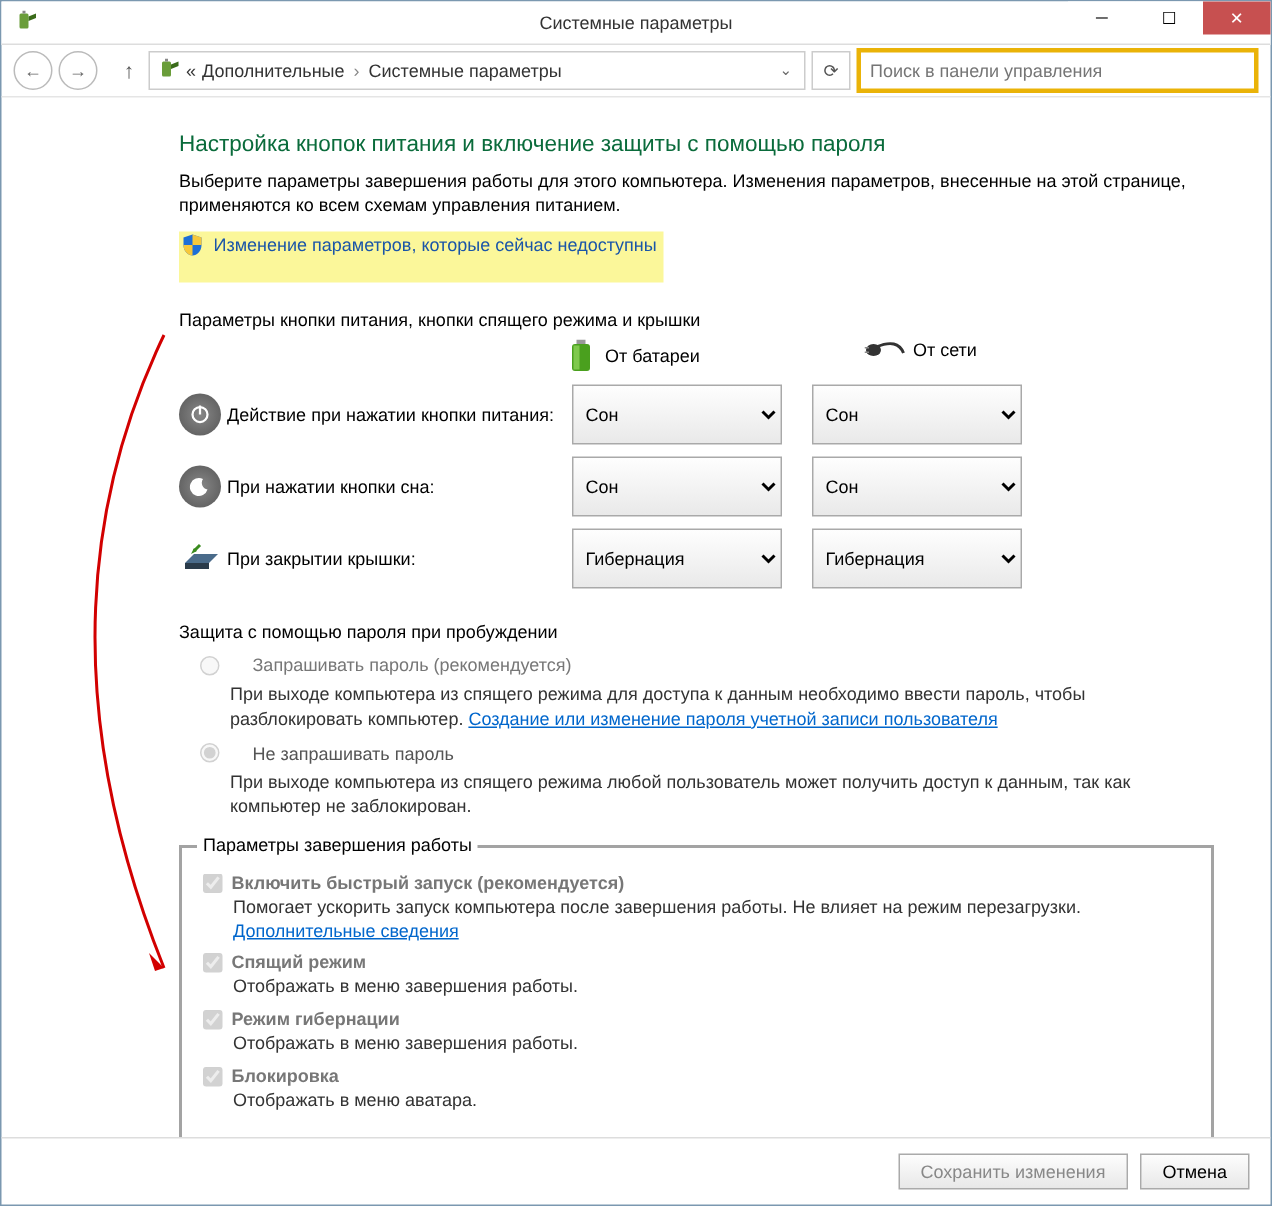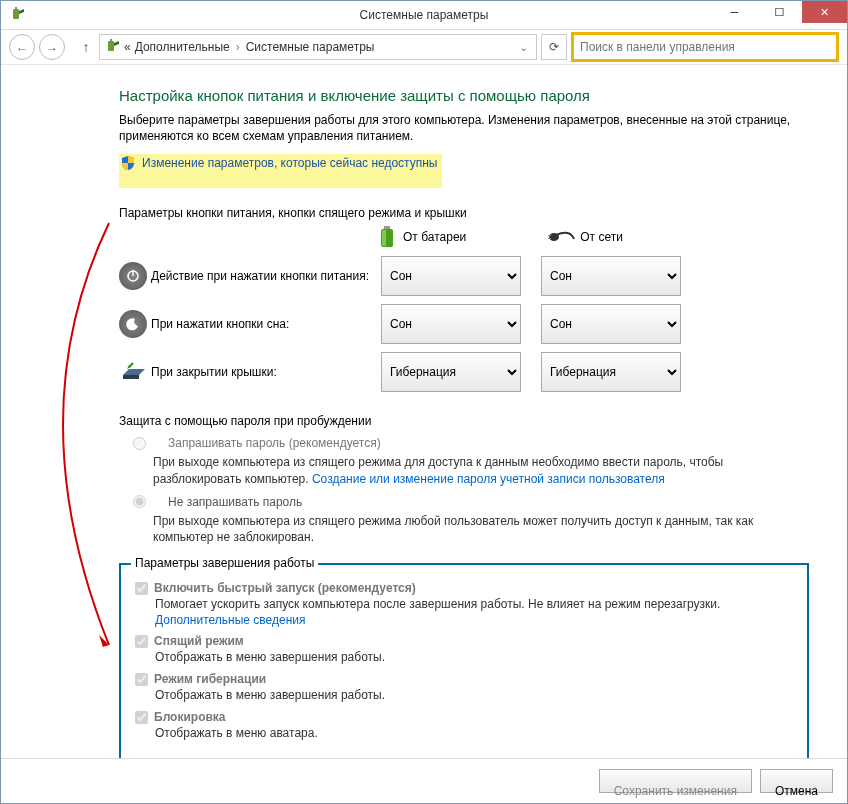--- a/index.html
+++ b/index.html
@@ -18,36 +18,36 @@
 .addrbar .dd{margin-left:auto;color:#666;font-size:10px;padding:0 4px}
 .refresh{width:24px;height:24px;border:1px solid #ccc;display:flex;align-items:center;justify-content:center;color:#555}
 .search{width:250px;height:24px;border:3px solid #eab308;padding:0 6px;font-size:12px;color:#888;outline:none}
 .content{flex:1;overflow:auto;padding:18px 28px 0 28px;position:relative}
 .heading{color:#0a6b3b;font-size:15px;margin:4px 0 8px 90px}
 .intro{margin:0 0 10px 90px;max-width:680px;line-height:1.35}
 .change-link{margin:0 0 14px 90px;display:inline-flex;align-items:center;gap:6px;background:#fbf79a;padding:1px 4px 17px 1px;color:#1a55a8}
 .shield{width:16px;height:16px;display:inline-flex}
 .section-head{font-weight:400;margin:4px 0 6px 90px}
 .grid{margin-left:90px;display:grid;grid-template-columns:32px 230px 140px 20px 140px;row-gap:8px;align-items:center}
-.col-icons{margin-left:350px;display:flex;gap:82px;margin-bottom:8px;align-items:center}
+.col-icons{margin-left:350px;display:flex;gap:110px;margin-bottom:8px;align-items:flex-start}
 .ico-col{display:flex;align-items:center;gap:8px}
 select{width:140px;height:40px;border:1px solid #a9a9a9;background:linear-gradient(#fefefe,#e9e9e9);font-size:12px;padding:0 4px}
 .section2{margin:22px 0 0 90px}
 .radio-row{display:flex;align-items:center;gap:22px;margin:8px 0 4px 14px;color:#777}
 .radio-row input{margin:0}
 .radio-desc{margin:0 0 8px 34px;max-width:620px;line-height:1.35;color:#333}
-.link{color:#0066cc;cursor:pointer}
-.fieldset{border:2px solid #0369a1;margin:18px 10px 16px 90px;padding:10px 14px 12px 14px;position:relative}
+.link{color:#0066cc;text-decoration:underline;cursor:pointer}
+.fieldset{border:2px solid #a3a3a3;margin:18px 10px 16px 90px;padding:10px 14px 12px 14px;position:relative}
 .fieldset-legend{position:absolute;top:-9px;left:10px;background:#fff;padding:0 4px;font-size:12px}
 .chk-row{display:flex;align-items:flex-end;gap:6px;margin:6px 0 2px 0;color:#777}
 .chk-row input{margin:0}
 .chk-title{font-weight:700;color:#777}
 .chk-desc{margin:0 0 6px 20px;color:#333;line-height:1.3}
 .footer{border-top:1px solid #ddd;padding:10px 14px;display:flex;justify-content:flex-end;gap:8px}
-.btn{height:24px;padding:10px 14px;border:1px solid #aaa;background:linear-gradient(#fdfdfd,#e8e8e8);font-size:12px;line-height:22px}
+.btn{height:24px;padding:0 14px;border:1px solid #aaa;background:linear-gradient(#fdfdfd,#e8e8e8);font-size:12px;line-height:22px}
 .btn:disabled{color:#888}
 svg{display:block}
 .pwr-ico{width:28px;height:28px;border-radius:50%;background:radial-gradient(#888,#555);display:flex;align-items:center;justify-content:center;color:#fff}
 .arrow-svg{position:absolute;left:8px;top:150px;pointer-events:none}
 .plug-icon{width:24px;height:14px;display:inline-block}
 </style>
 </head>
 <body>
 
 <div class="window">

